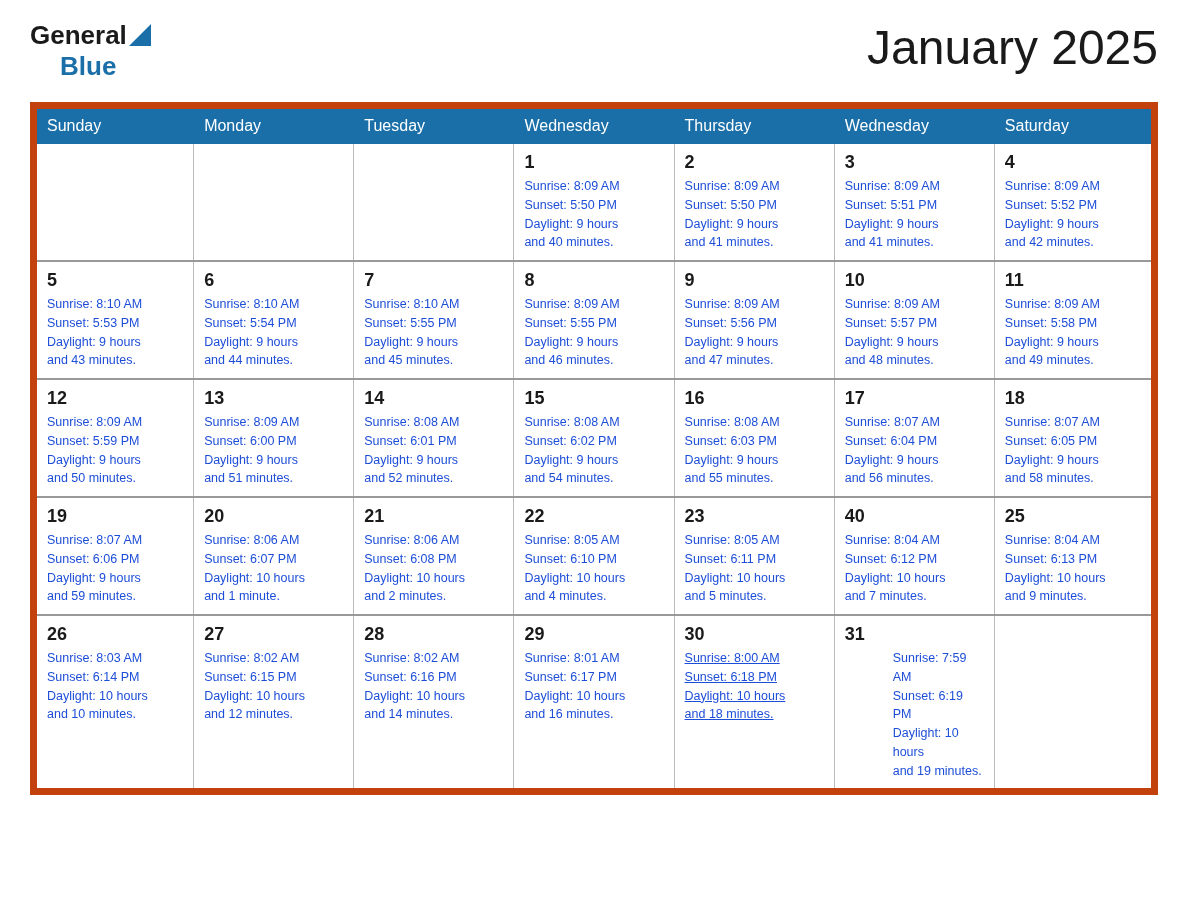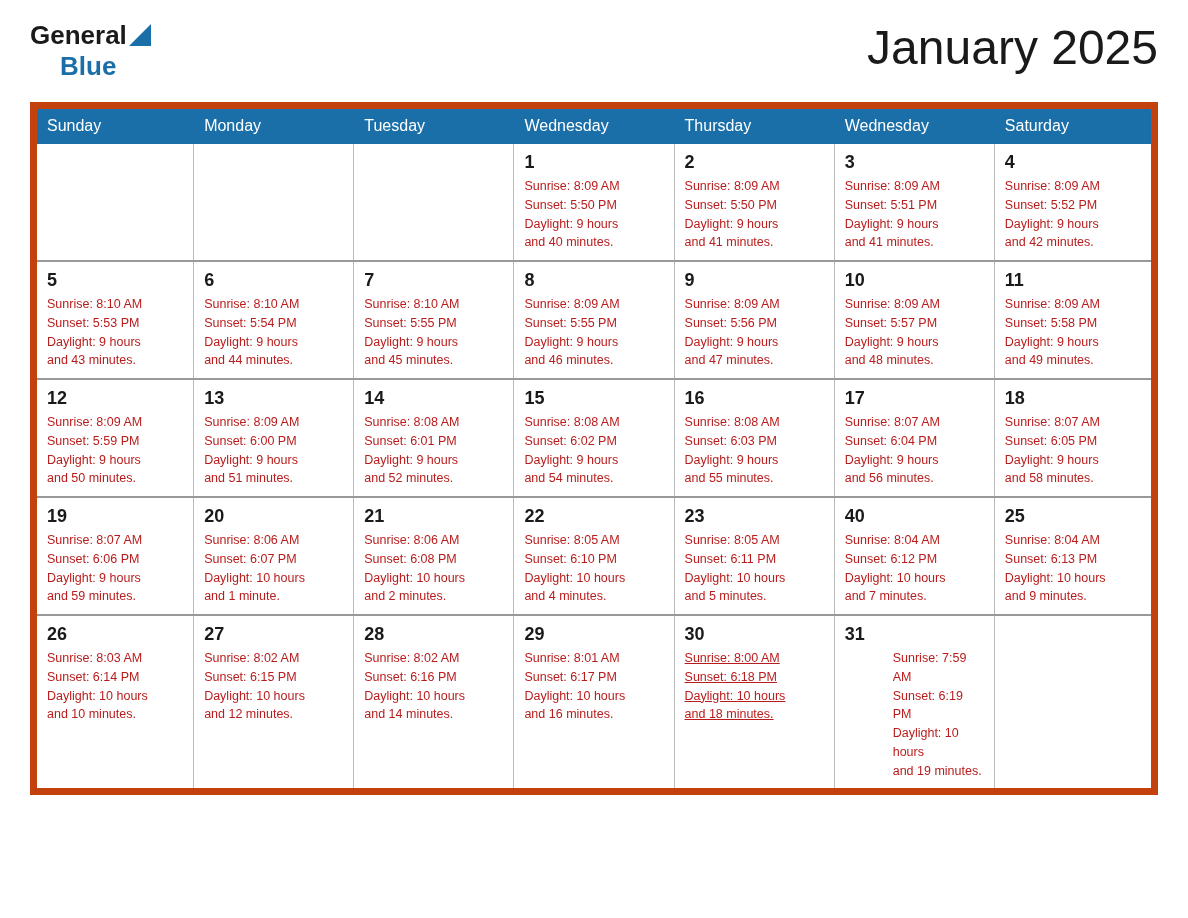--- a/index.html
+++ b/index.html
@@ -51,21 +51,21 @@
     }
     .day-number {
       font-size: 18px;
       font-weight: bold;
       color: #1a1a1a;
       display: block;
       margin-bottom: 4px;
     }
     .day-info {
       font-size: 12.5px;
-      color: #b91c1c;
+      color: #1d4ed8;
       line-height: 1.5;
     }
     .empty-cell {
       background: #fff;
     }
     .row-divider td {
       border-top: 2px solid #999;
     }
     .logo-wrapper {
       display: flex;

